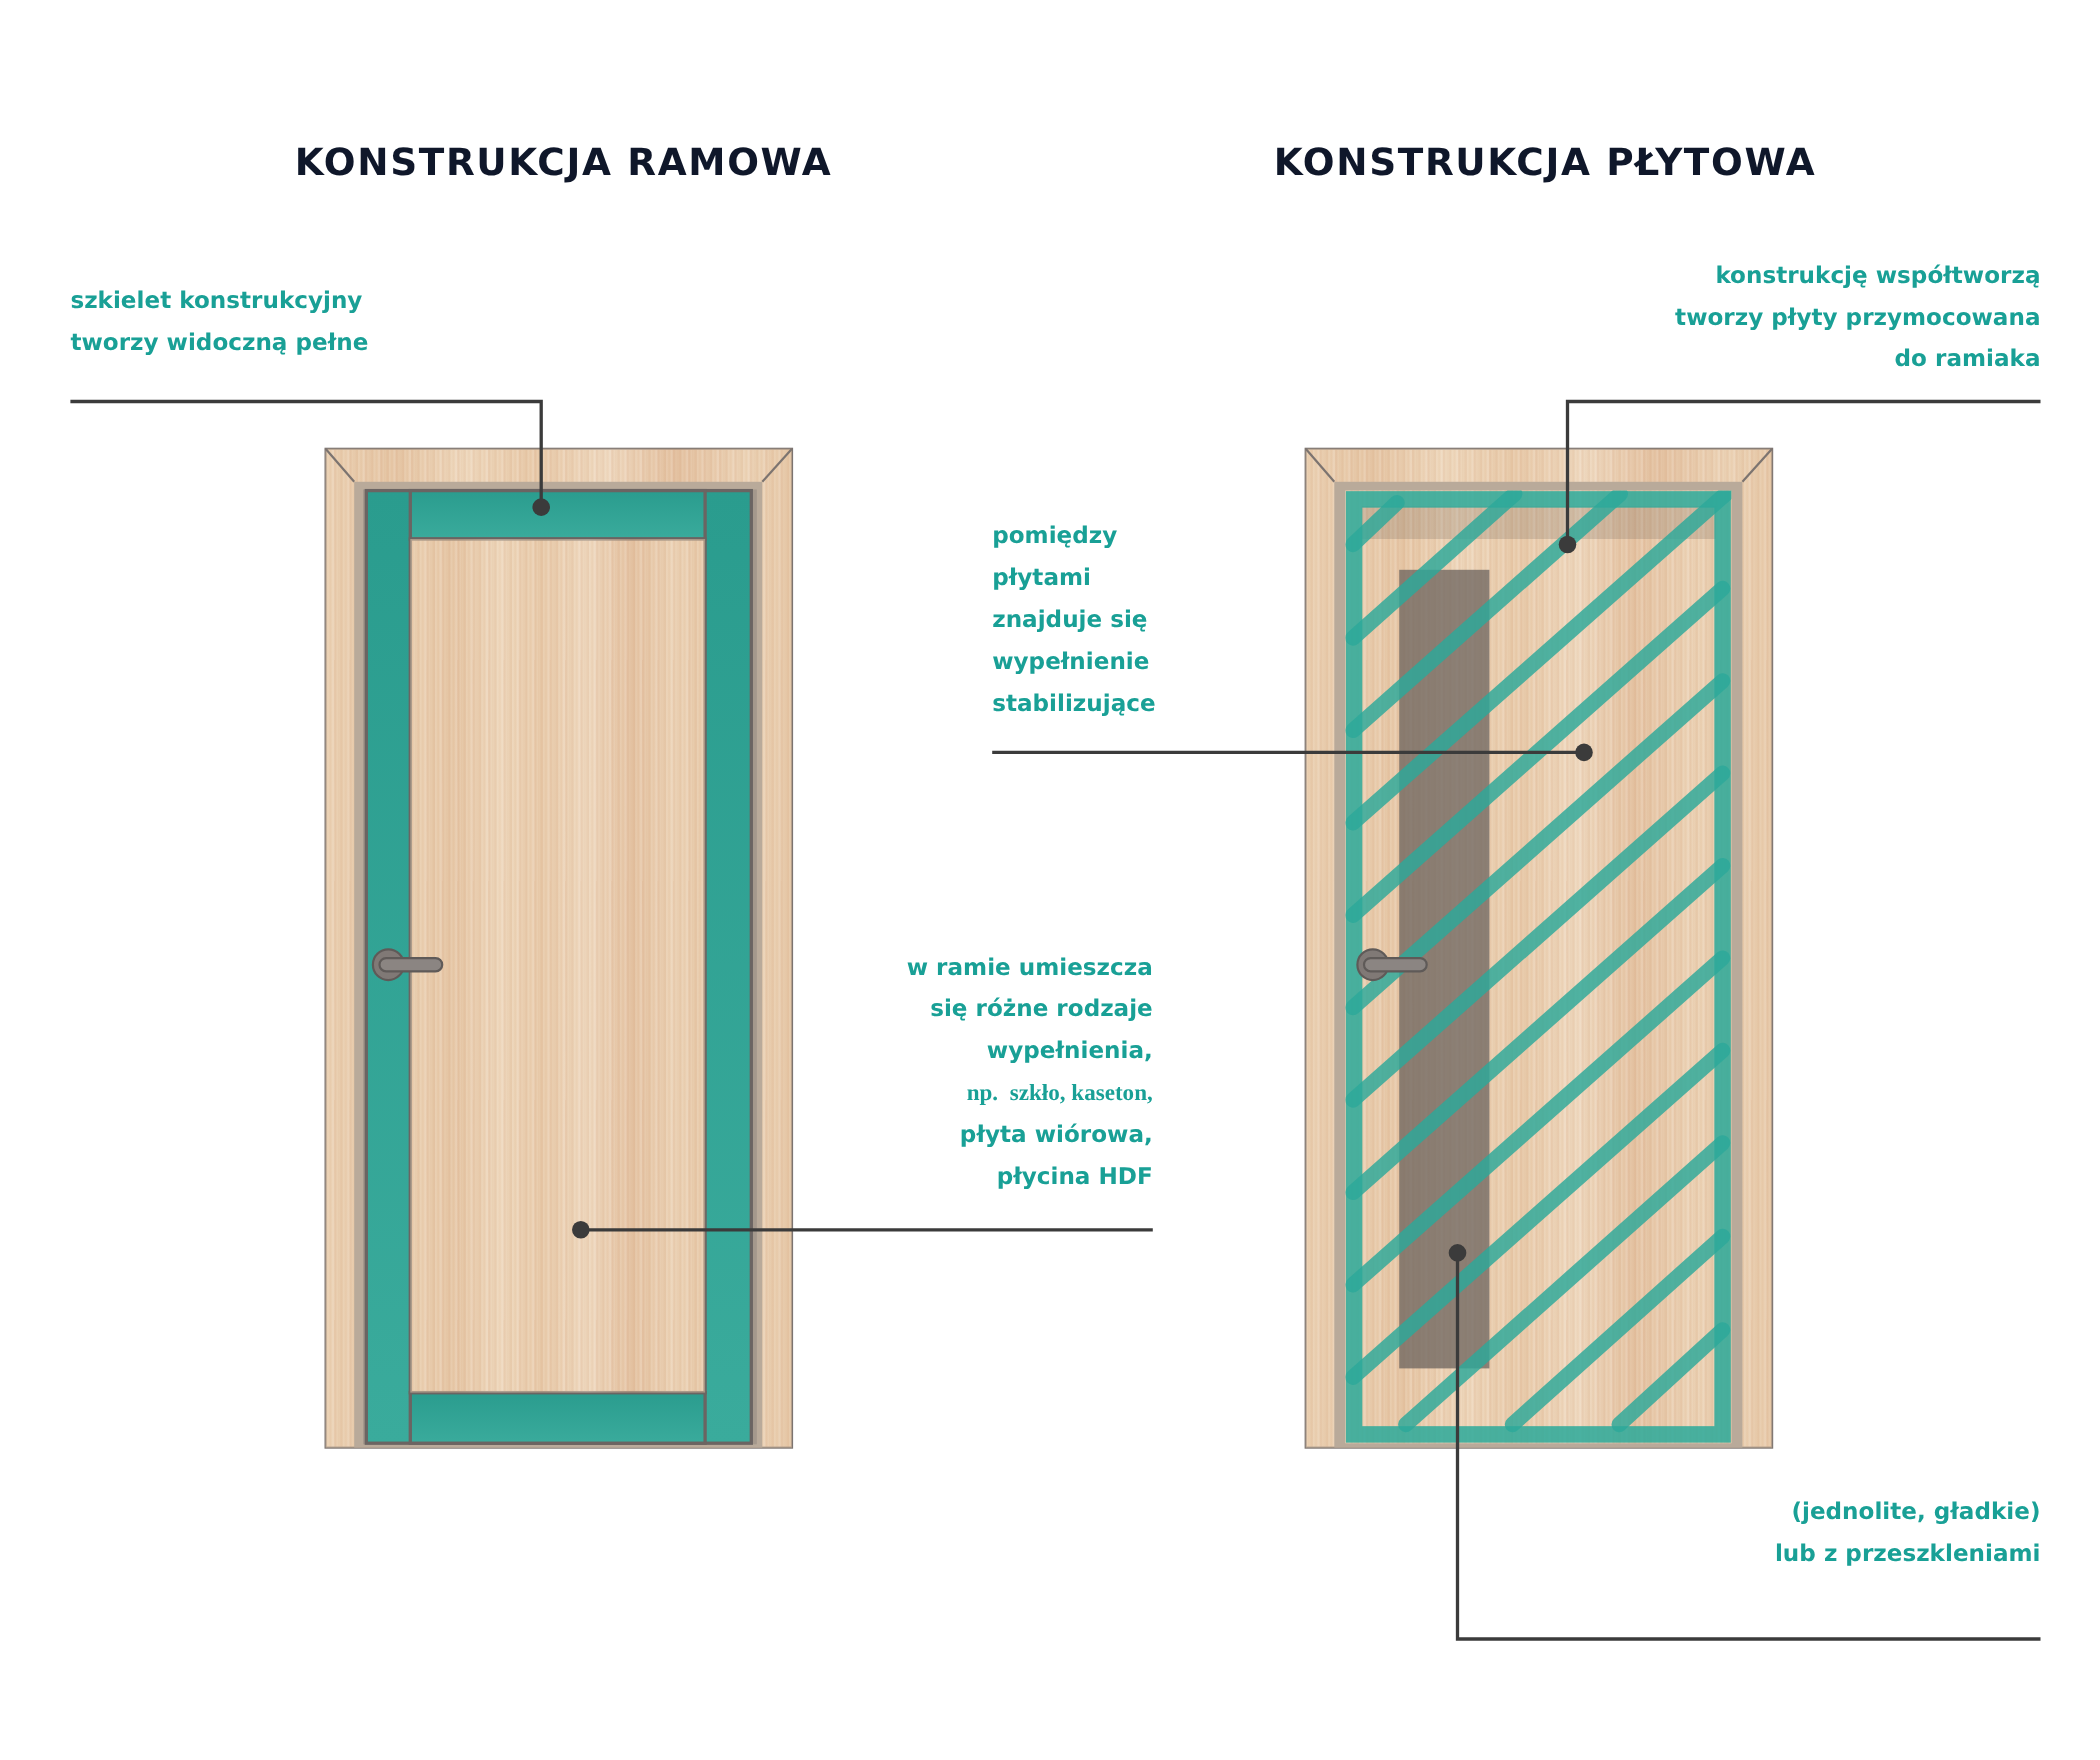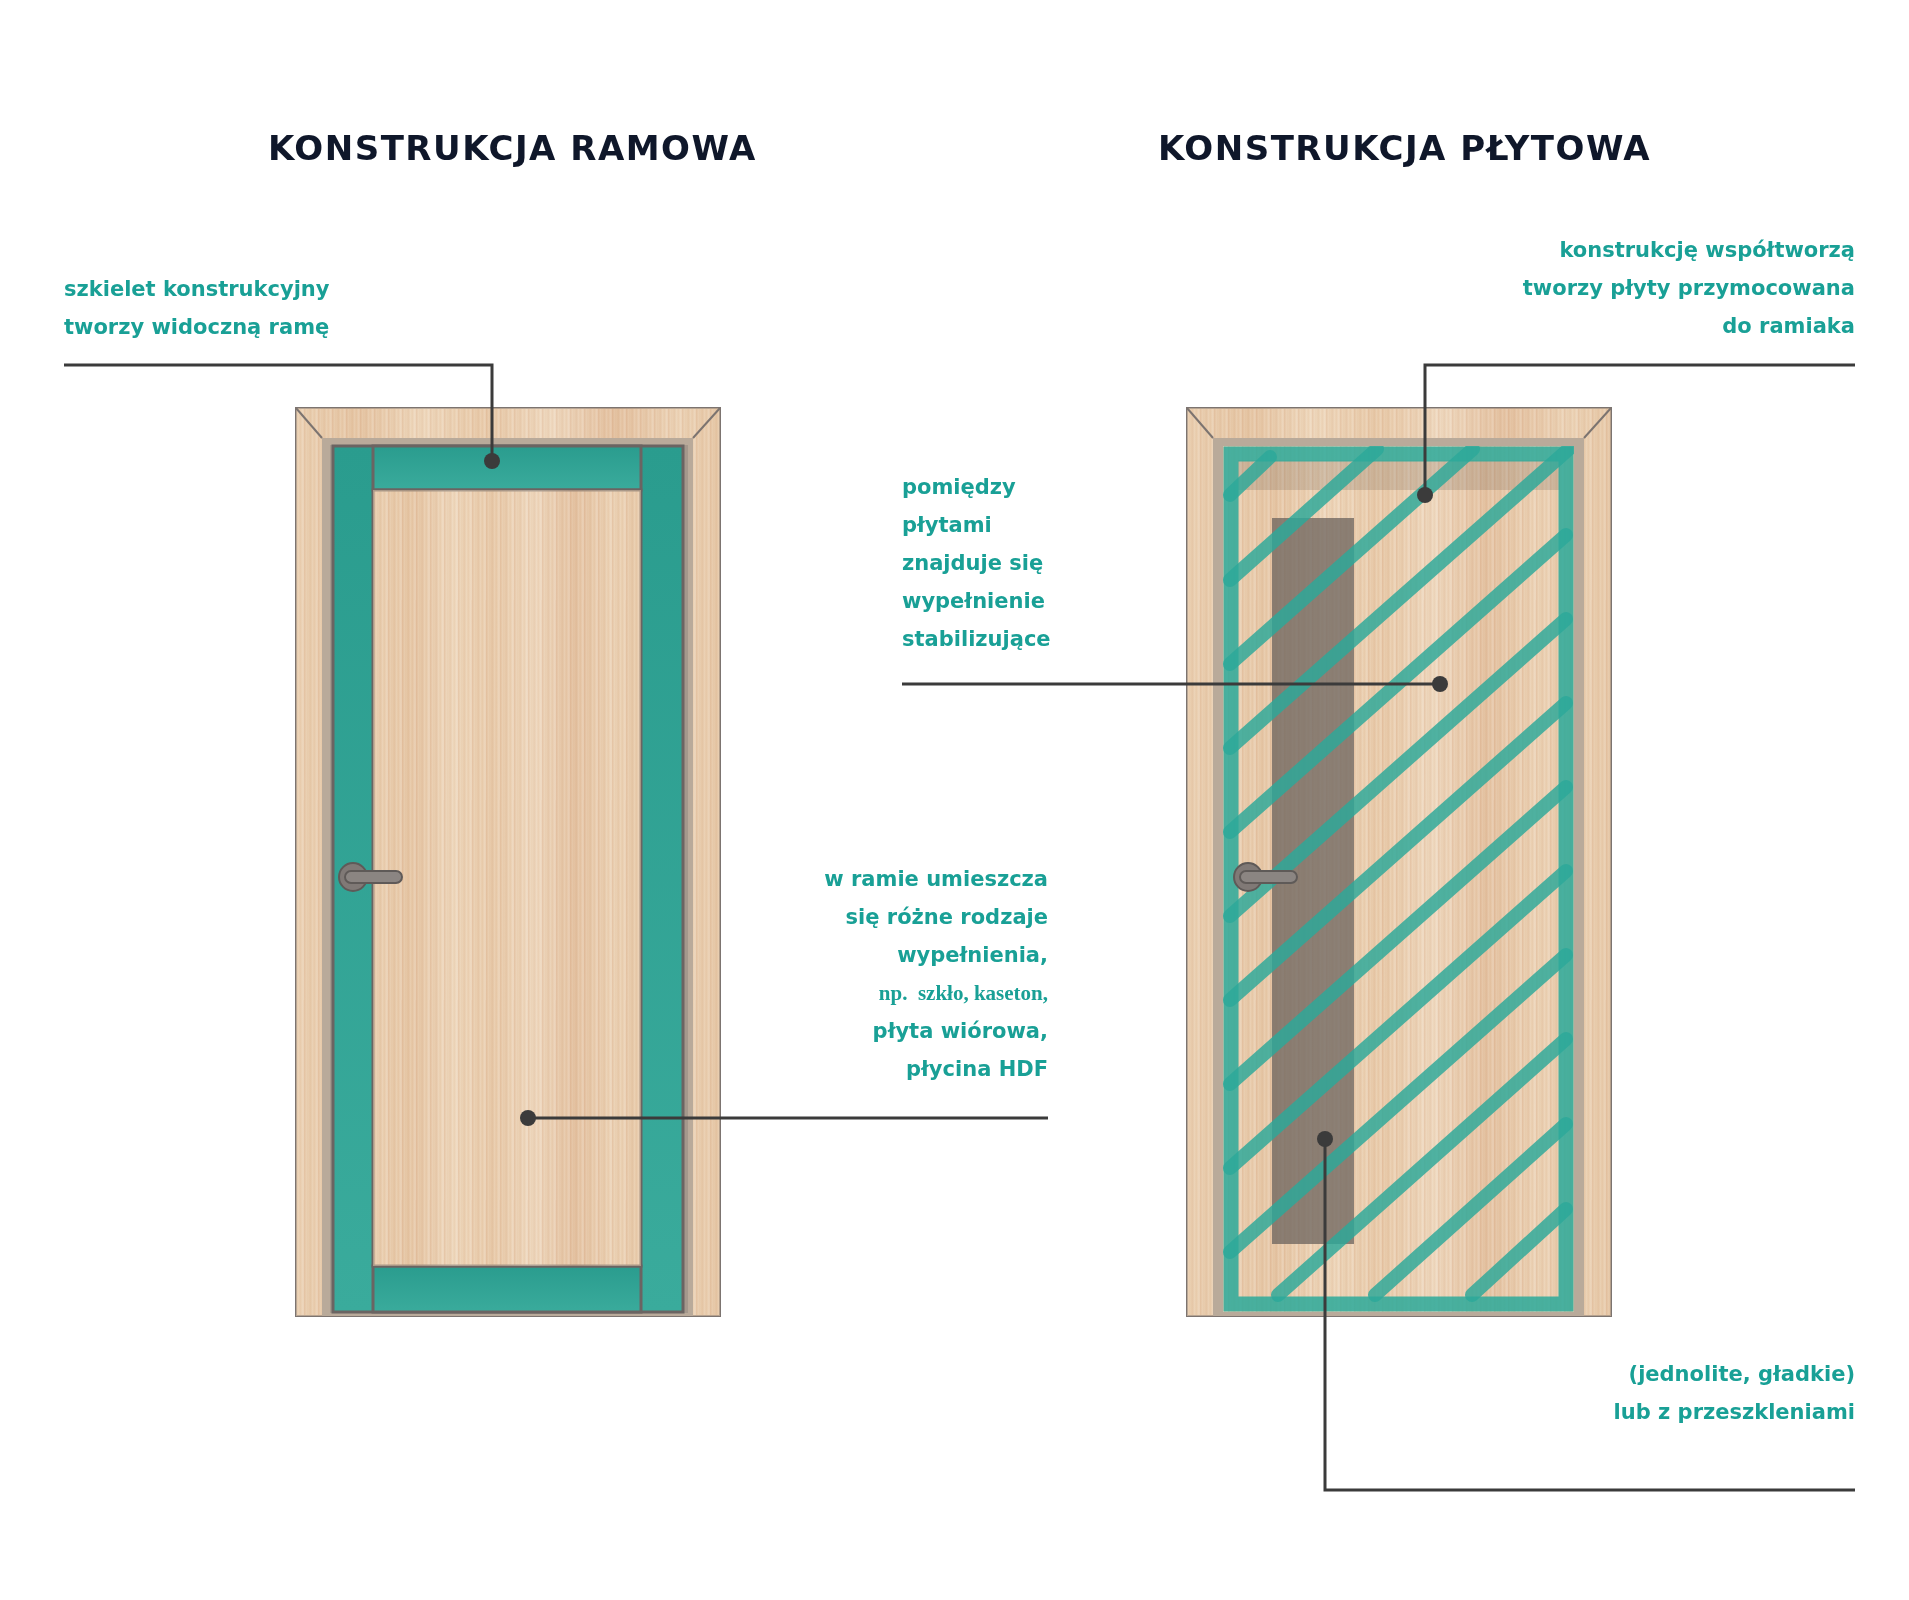--- a/index.html
+++ b/index.html
@@ -119,23 +119,23 @@
   </g>
   <g fill="#3b3b3b">
     <circle cx="492" cy="461" r="8"></circle>
     <circle cx="528" cy="1118" r="8"></circle>
     <circle cx="1425" cy="495" r="8"></circle>
     <circle cx="1440" cy="684" r="8"></circle>
     <circle cx="1325" cy="1139" r="8"></circle>
   </g>
 </svg>
 
-<div class="label" style="left:64px;top:270px;">
+<div class="label" style="left:64px;top:254px;">
   <div>szkielet konstrukcyjny</div>
-  <div>tworzy widoczną ramę</div>
+  <div>tworzy widoczną pełne</div>
 </div>
 
 <div class="label right" style="right:861px;top:860px;">
   <div>w ramie umieszcza</div>
   <div>się różne rodzaje</div>
   <div>wypełnienia,</div>
   <div style="white-space:pre;font-family:Liberation Serif, serif;">np.  szkło, kaseton,</div>
   <div>płyta wiórowa,</div>
   <div>płycina HDF</div>
 </div>

